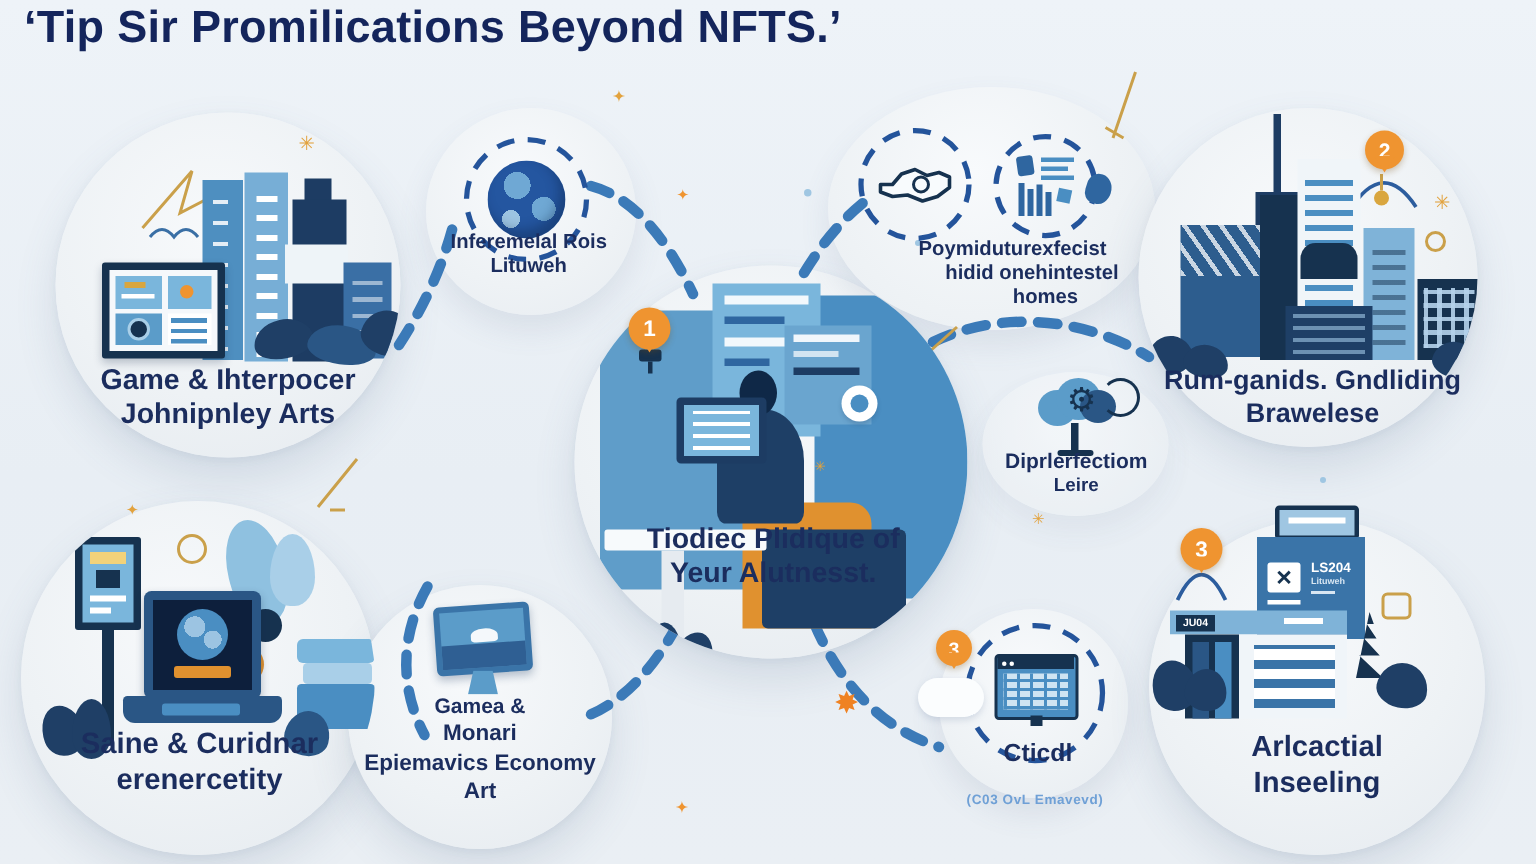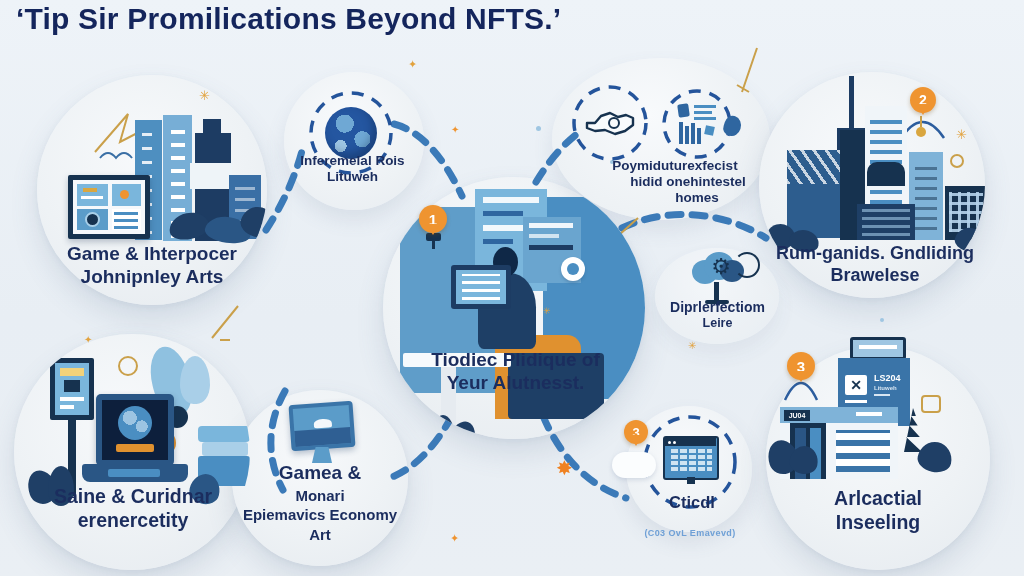--- a/index.html
+++ b/index.html
@@ -361,21 +361,21 @@
   </div>
   <div class="cap z20" style="left:645px;top:299px;width:145px;font-size:14px;">
     <div>Diprlerfectiom</div>
     <div style="font-size:12.5px;">Leire</div>
   </div>
   <div class="cap z20" style="left:18px;top:485px;width:230px;font-size:19.5px;">
     <div>Saine &amp; Curidnar</div>
     <div>erenercetity</div>
   </div>
   <div class="cap z20" style="left:228px;top:461px;width:184px;font-size:15px;line-height:1.3;">
-    <div style="font-size:19px;">Gamea &amp;</div>
+    <div style="font-size:14px;">Gamea &amp;</div>
     <div>Monari</div>
     <div>Epiemavics Economy</div>
     <div>Art</div>
   </div>
   <div class="cap z20" style="left:650px;top:492px;width:84px;font-size:16.5px;">Cticdl</div>
   <div class="note z20" style="left:628px;top:528px;width:124px;">(C03 OvL Emavevd)</div>
   <div class="cap z20" style="left:770px;top:487px;width:216px;font-size:19.5px;">
     <div>Arlcactial</div>
     <div>Inseeling</div>
   </div>

